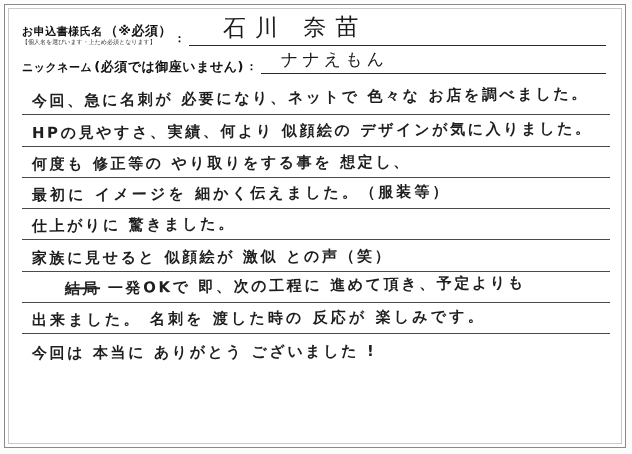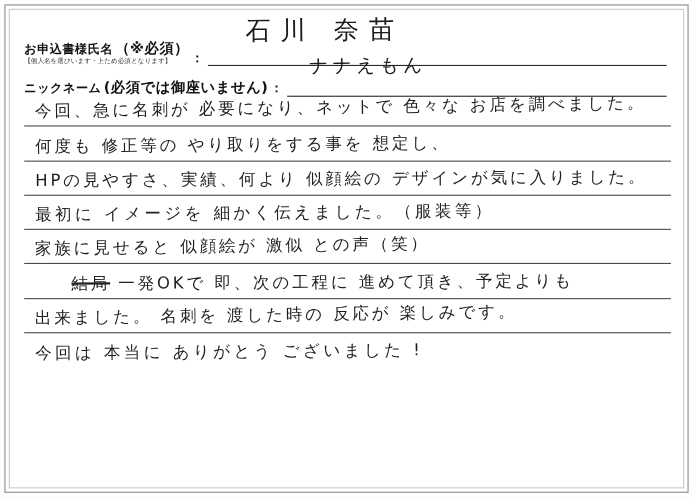--- a/index.html
+++ b/index.html
@@ -71,21 +71,21 @@
   }
   .hdr-colon {
     font-size: 11px;
     font-weight: bold;
     margin: 0 4px 0 2px;
   }
   .hdr-value {
     flex: 1;
     border-bottom: 1.4px solid #2a2a2a;
     padding-left: 34px;
-    padding-bottom: 16px;
+    padding-bottom: 2px;
     min-height: 24px;
     display: flex;
     align-items: center;
   }
 
   
   .hand {
     font-family: "DejaVu Sans", sans-serif;
     color: #1b1b1b;
     letter-spacing: 2px;
@@ -108,20 +108,21 @@
     left: 22px;
     top: 84px;
     width: 588px;
     height: 352px;
   }
   .line-row {
     position: relative;
     height: 31.3px;
     border-bottom: 1px solid #4a4a4a;
     box-sizing: border-box;
+    font-weight: bold;
   }
   .line-text {
     position: absolute;
     left: 10px;
     bottom: 3px;
     right: 4px;
     font-family: "DejaVu Sans", sans-serif;
     font-size: 15px;
     color: #1e1e1e;
     letter-spacing: 2.6px;
@@ -167,27 +168,30 @@
     <div class="hdr-value" style="padding-left:20px;min-height:20px;">
       <span class="hand hand-nick">ナナえもん</span>
     </div>
   </div>
 
   <div id="body-lines">
     <div class="line-row">
         <span class="line-text">今回、急に名刺が 必要になり、ネットで 色々な お店を調べました。</span>
       </div>
     <div class="line-row">
+        <span class="line-text">HPの見やすさ、実績、何より 似顔絵の デザインが気に入りました。</span>
+      </div>
+    <div class="line-row">
         <span class="line-text">何度も 修正等の やり取りをする事を 想定し、</span>
       </div>
     <div class="line-row">
-        <span class="line-text">HPの見やすさ、実績、何より 似顔絵の デザインが気に入りました。</span>
-      </div>
-    <div class="line-row">
         <span class="line-text">最初に イメージを 細かく伝えました。（服装等）</span>
+      </div>
+    <div class="line-row">
+        <span class="line-text">仕上がりに 驚きました。</span>
       </div>
     <div class="line-row">
         <span class="line-text">家族に見せると 似顔絵が 激似 との声（笑）</span>
       </div>
     <div class="line-row">
       <span class="line-text indent-2"><span class="strike">結局</span> <span>一発OKで 即、次の工程に 進めて頂き、予定よりも</span></span>
     </div>
     <div class="line-row">
         <span class="line-text">出来ました。 名刺を 渡した時の 反応が 楽しみです。</span>
       </div>

